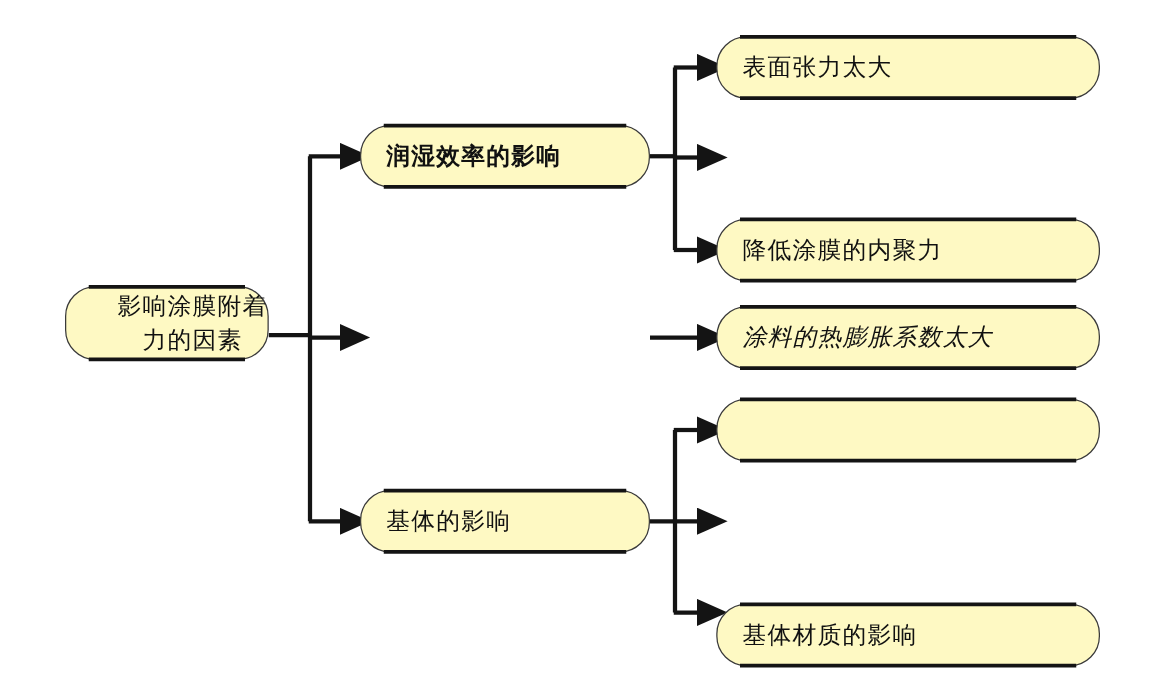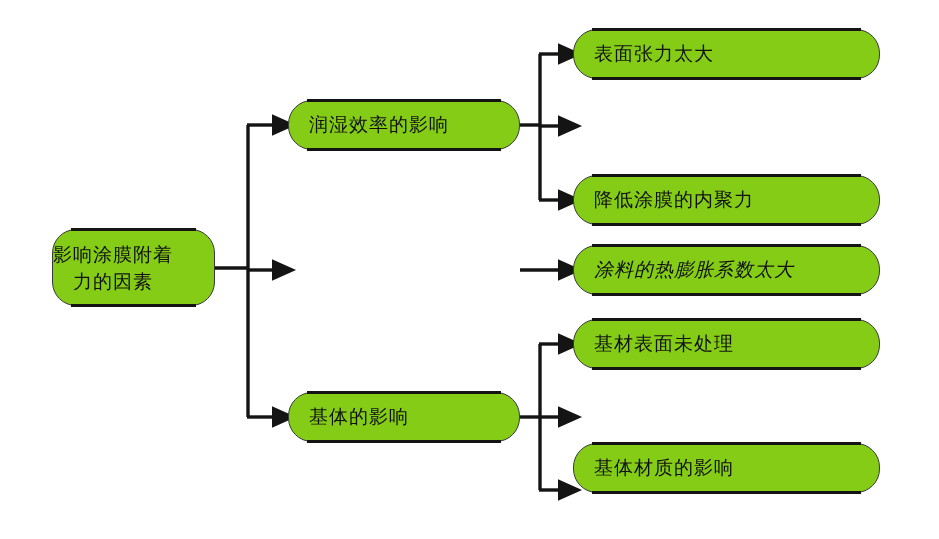--- a/index.html
+++ b/index.html
@@ -8,21 +8,21 @@
     background:#ffffff;
     font-family:"DejaVu Sans","Liberation Sans",sans-serif;
     overflow:hidden;
   }
   #chart{position:relative;width:939px;height:539px;}
   #wires{position:absolute;left:0;top:0;width:939px;height:539px;}
 
   .node{
     position:absolute;
     box-sizing:border-box;
-    background:#84cc16;
+    background:#fef9c3;
     border:1.6px solid #3a3a3a;
     border-radius:24px;
     display:flex;
     align-items:center;
     color:#111111;
     font-size:19px;
     letter-spacing:1px;
     white-space:pre-line;
     z-index:2;
   }
@@ -30,43 +30,43 @@
     position:absolute;
     left:18px;right:18px;
     height:3.5px;
     background:#141414;
     z-index:3;
   }
   .node .bar-t{top:-2.2px;}
   .node .bar-b{bottom:-2.2px;}
 
   .n-root{
-    left:52px;top:229px;width:163px;height:77px;
-    justify-content:flex-start;text-align:center;
+    left:52px;top:229px;width:163px;height:59px;
+    justify-content:flex-end;text-align:center;
     line-height:1.42;
   }
   .n-mid{
     width:232px;height:50px;
     padding-left:20px;
   }
-  .n-mid-1{left:288px;top:100px;}
+  .n-mid-1{left:288px;top:100px;font-weight:bold;}
   .n-mid-2{left:288px;top:245px;}
   .n-mid-3{left:288px;top:392px;text-align:right;}
 
   .n-leaf{
     left:573px;width:307px;height:50px;
     padding-left:20px;
   }
   .n-leaf-1{top:29px;}
   .n-leaf-2{top:101px;}
   .n-leaf-3{top:175px;}
   .n-leaf-4{top:245px;font-style:italic;}
   .n-leaf-5{top:319px;}
   .n-leaf-6{top:392px;}
-  .n-leaf-7{top:443px;}
+  .n-leaf-7{top:483px;}
 </style>
 </head>
 <body>
 
 <div id="chart">
 
   <svg id="wires" viewBox="0 0 939 539" xmlns="http://www.w3.org/2000/svg">
     <defs>
       <marker id="ah" markerWidth="9" markerHeight="9" refX="1.0" refY="3.2" orient="auto" markerUnits="strokeWidth">
         <path d="M0,0 L0,6.4 L7.2,3.2 z" fill="#141414"></path>
@@ -133,21 +133,20 @@
 
   <div class="node n-leaf n-leaf-4">
     <span class="bar-t"></span>
     <span class="bar-b"></span>
     <span>涂料的热膨胀系数太大</span>
   </div>
 
   <div class="node n-leaf n-leaf-5">
     <span class="bar-t"></span>
     <span class="bar-b"></span>
-    <span>基材表面未处理</span>
   </div>
 
 
   <div class="node n-leaf n-leaf-7">
     <span class="bar-t"></span>
     <span class="bar-b"></span>
     <span>基体材质的影响</span>
   </div>
 
 </div>

